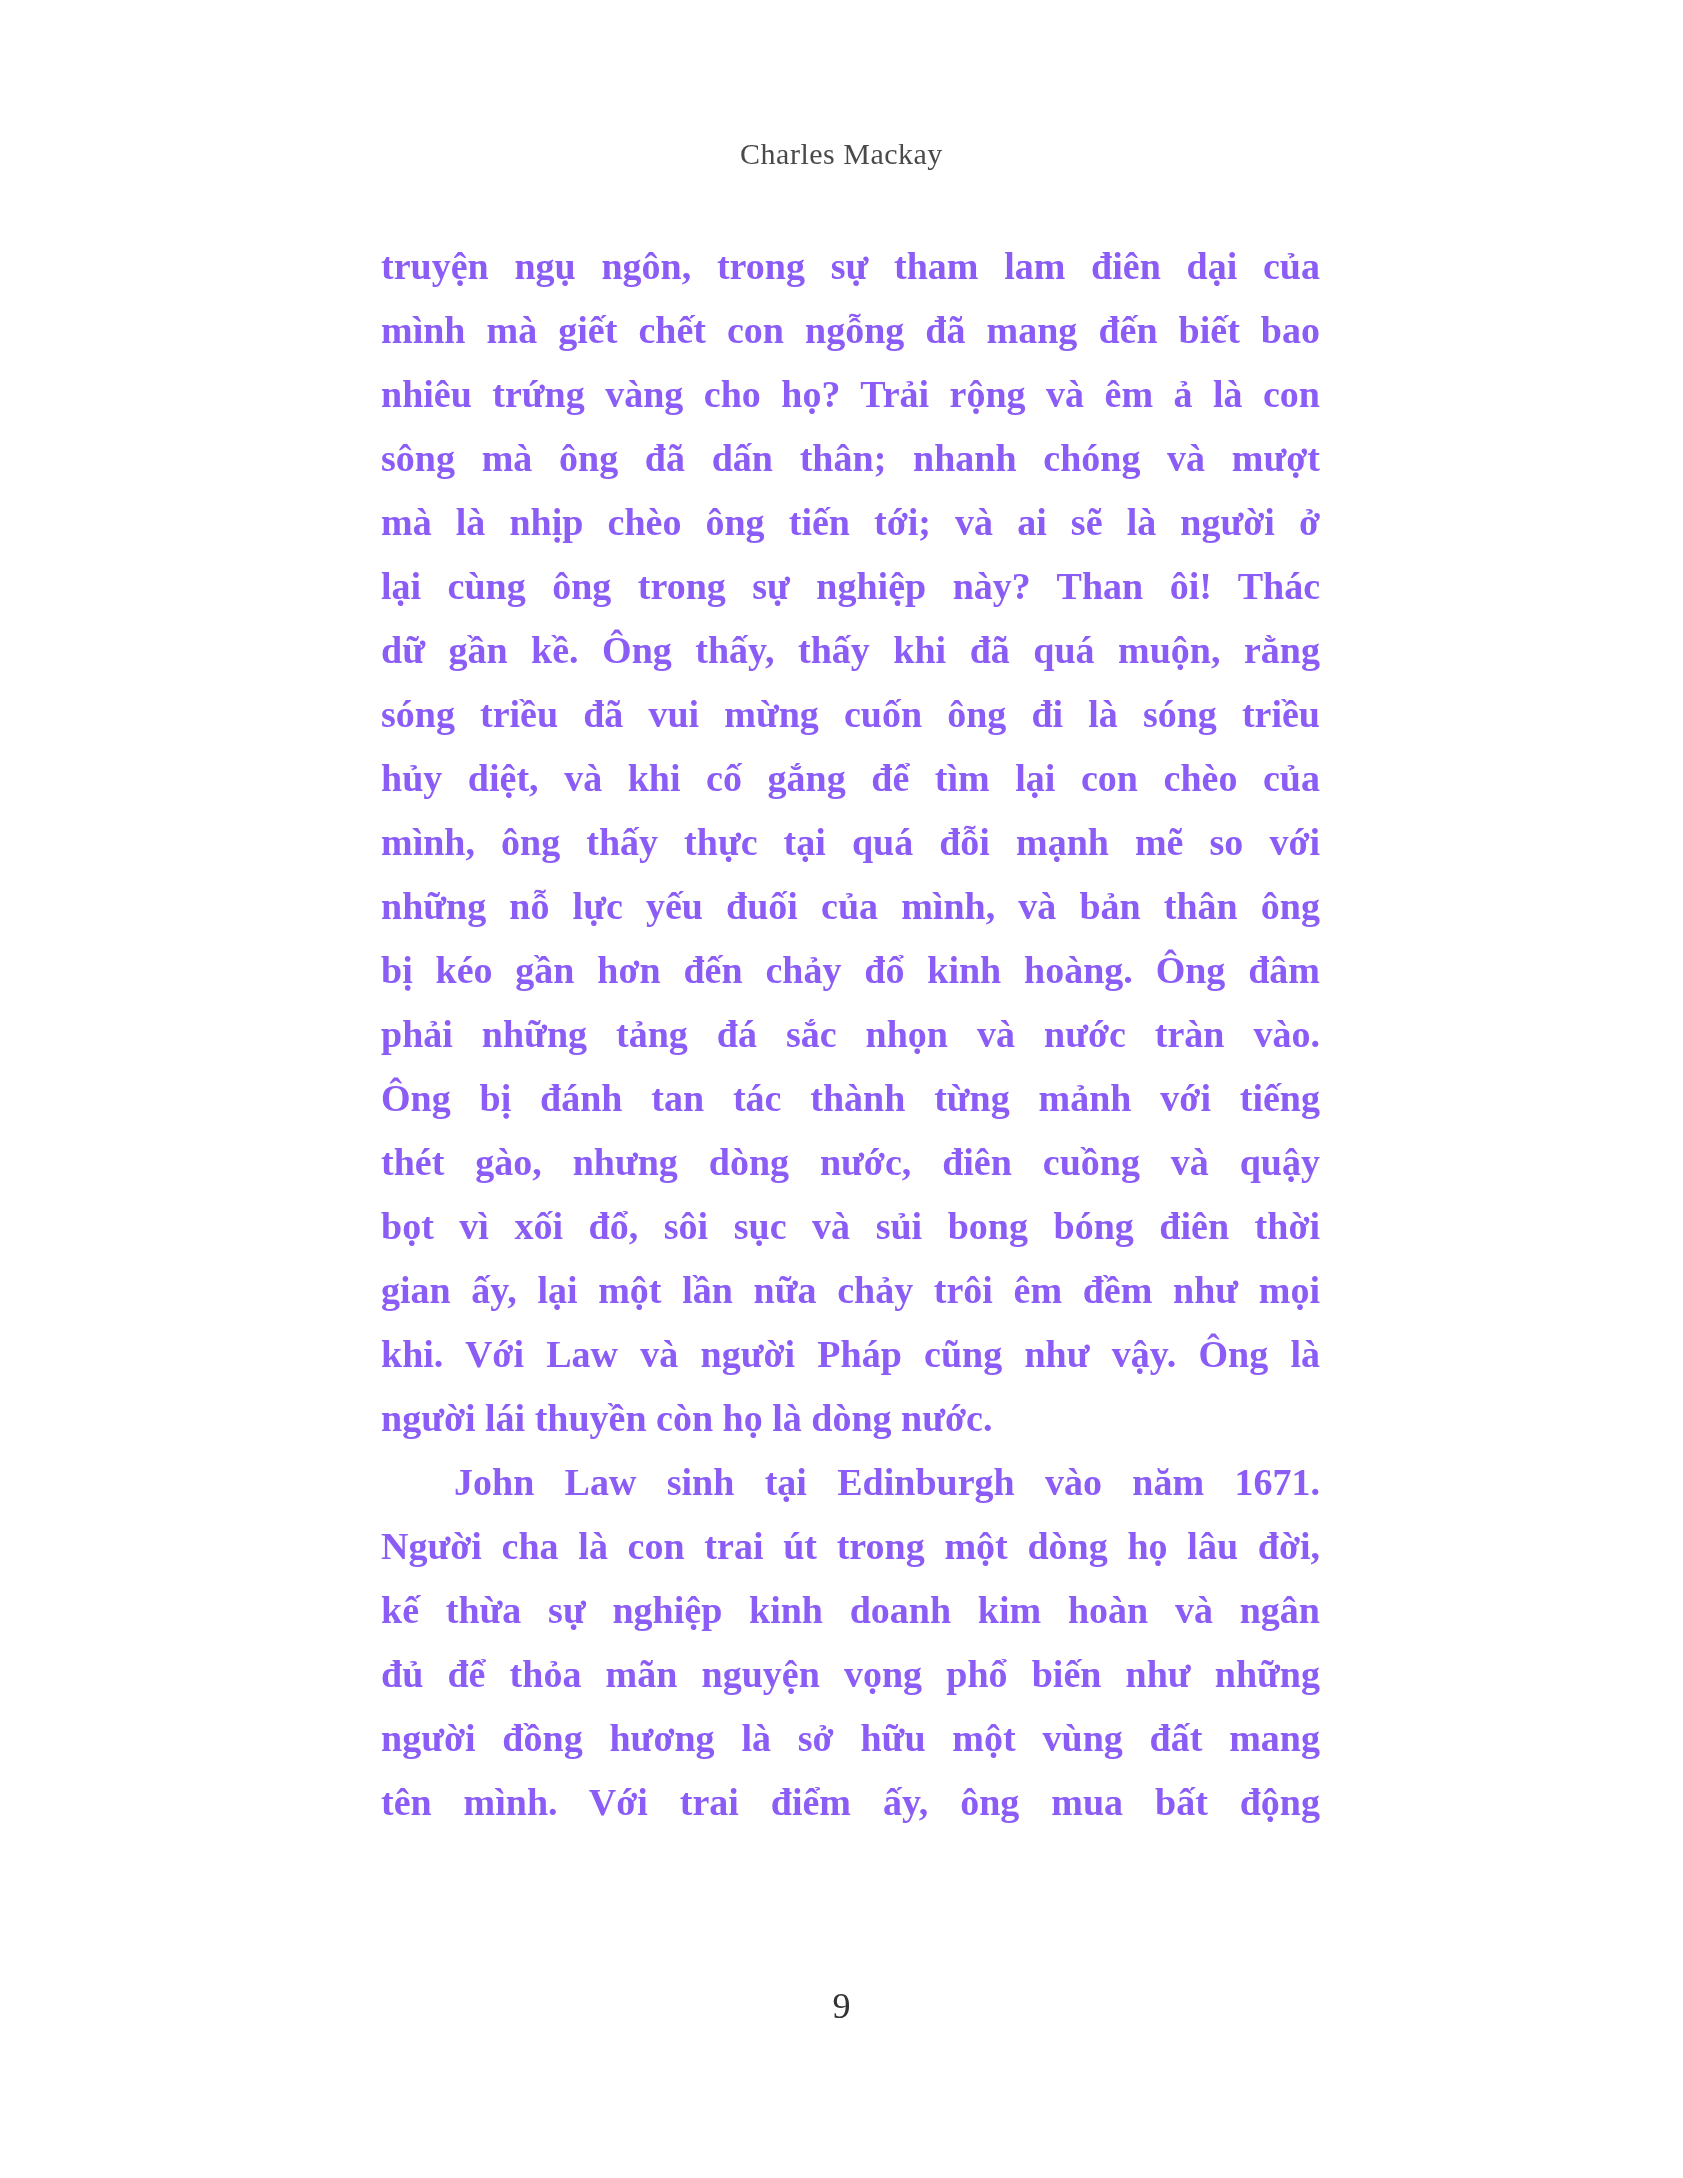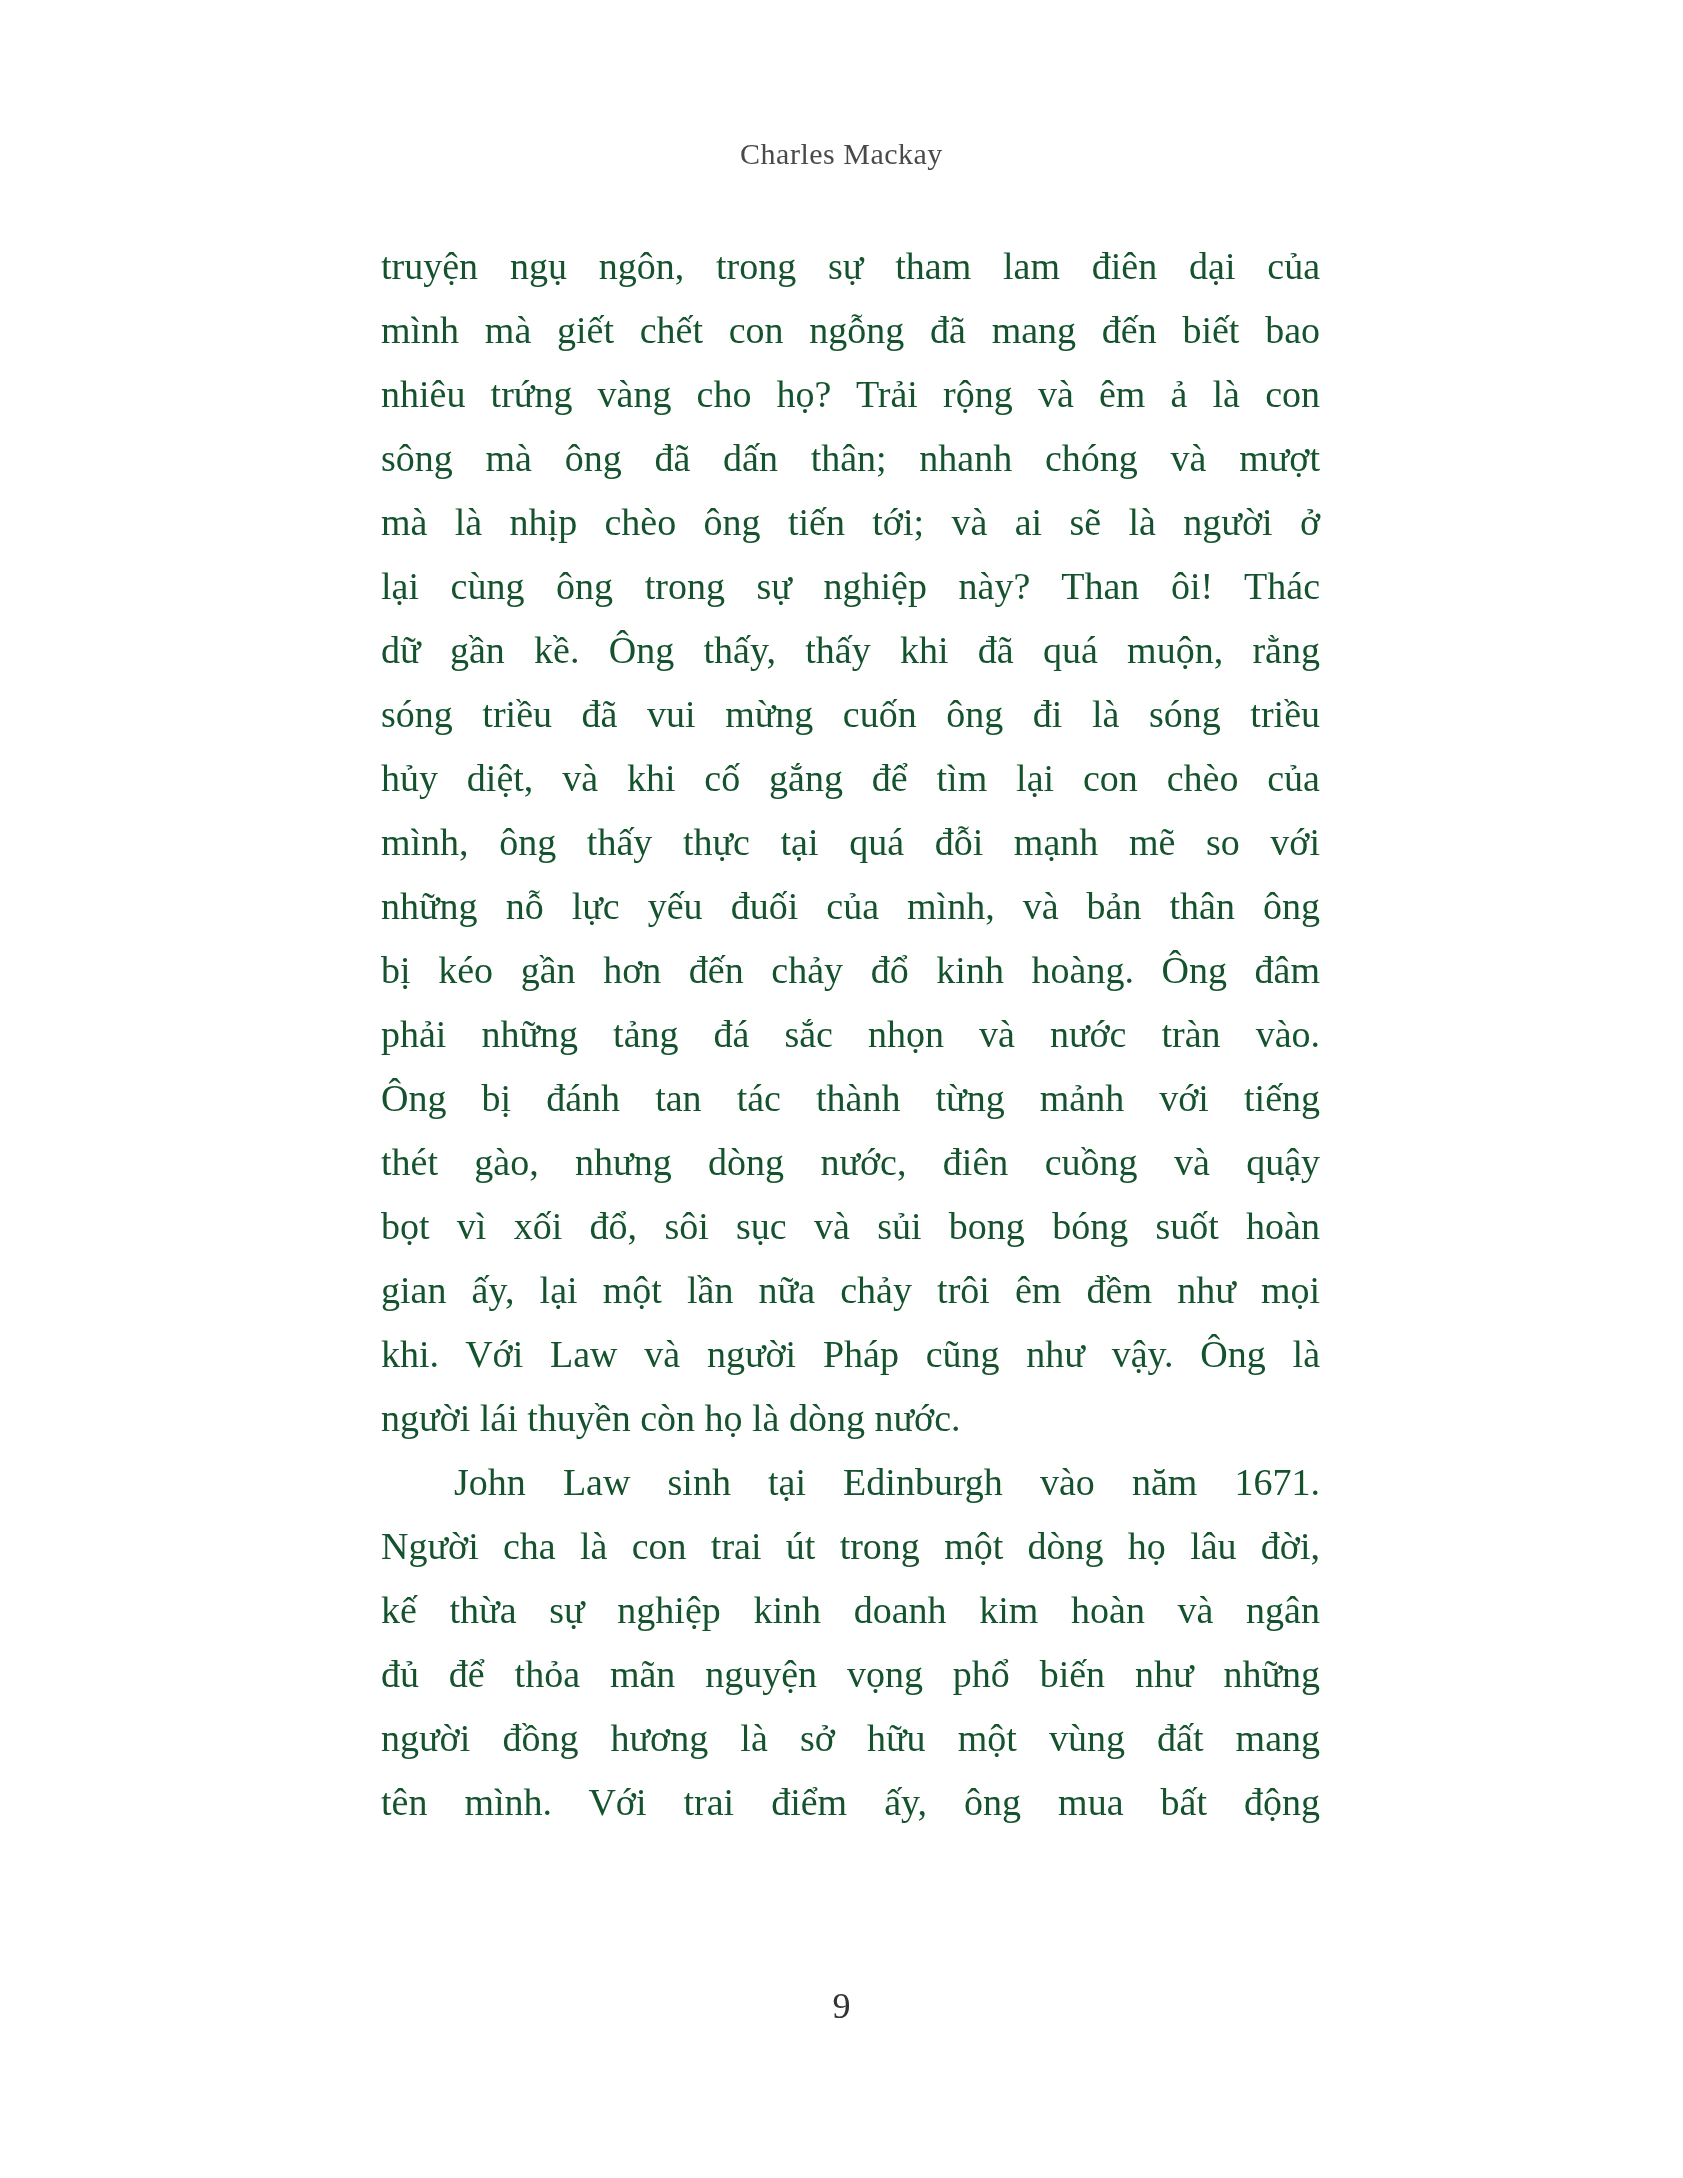--- a/index.html
+++ b/index.html
@@ -27,21 +27,22 @@
     color: #4a4a4a;
     letter-spacing: 0.5px;
   }
   .text-block {
     position: absolute;
     top: 234px;
     left: 381px;
     width: 939px;
     font-size: 38px;
     line-height: 64px;
-    color: #14532d;
+    color: #8b5cf6;
+    font-weight: bold;
   }
   .paragraph {
     margin: 0;
   }
   .text-line {
     text-align: justify;
     text-align-last: justify;
     white-space: normal;
   }
   .text-line.last-left {
@@ -79,21 +80,21 @@
         <div class="text-line">lại cùng ông trong sự nghiệp này? Than ôi! Thác</div>
         <div class="text-line">dữ gần kề. Ông thấy, thấy khi đã quá muộn, rằng</div>
         <div class="text-line">sóng triều đã vui mừng cuốn ông đi là sóng triều</div>
         <div class="text-line">hủy diệt, và khi cố gắng để tìm lại con chèo của</div>
         <div class="text-line">mình, ông thấy thực tại quá đỗi mạnh mẽ so với</div>
         <div class="text-line">những nỗ lực yếu đuối của mình, và bản thân ông</div>
         <div class="text-line">bị kéo gần hơn đến chảy đổ kinh hoàng. Ông đâm</div>
         <div class="text-line">phải những tảng đá sắc nhọn và nước tràn vào.</div>
         <div class="text-line">Ông bị đánh tan tác thành từng mảnh với tiếng</div>
         <div class="text-line">thét gào, nhưng dòng nước, điên cuồng và quậy</div>
-        <div class="text-line">bọt vì xối đổ, sôi sục và sủi bong bóng suốt hoàn</div>
+        <div class="text-line">bọt vì xối đổ, sôi sục và sủi bong bóng điên thời</div>
         <div class="text-line">gian ấy, lại một lần nữa chảy trôi êm đềm như mọi</div>
         <div class="text-line">khi. Với Law và người Pháp cũng như vậy. Ông là</div>
         <div class="text-line last-left">người lái thuyền còn họ là dòng nước.</div>
       </div>
       <div class="paragraph">
         <div class="text-line indent">John Law sinh tại Edinburgh vào năm 1671.</div>
         <div class="text-line">Người cha là con trai út trong một dòng họ lâu đời,</div>
         <div class="text-line">kế thừa sự nghiệp kinh doanh kim hoàn và ngân</div>
         <div class="text-line">đủ để thỏa mãn nguyện vọng phổ biến như những</div>
         <div class="text-line">người đồng hương là sở hữu một vùng đất mang</div>

